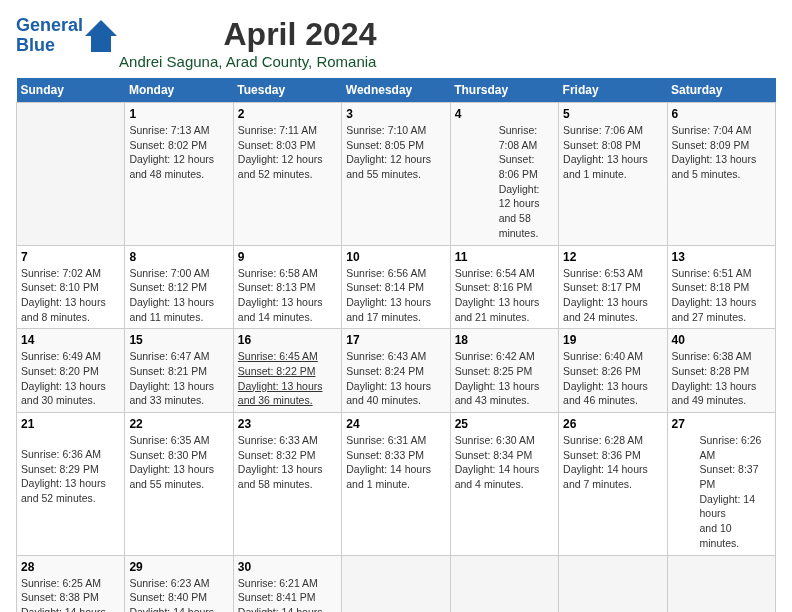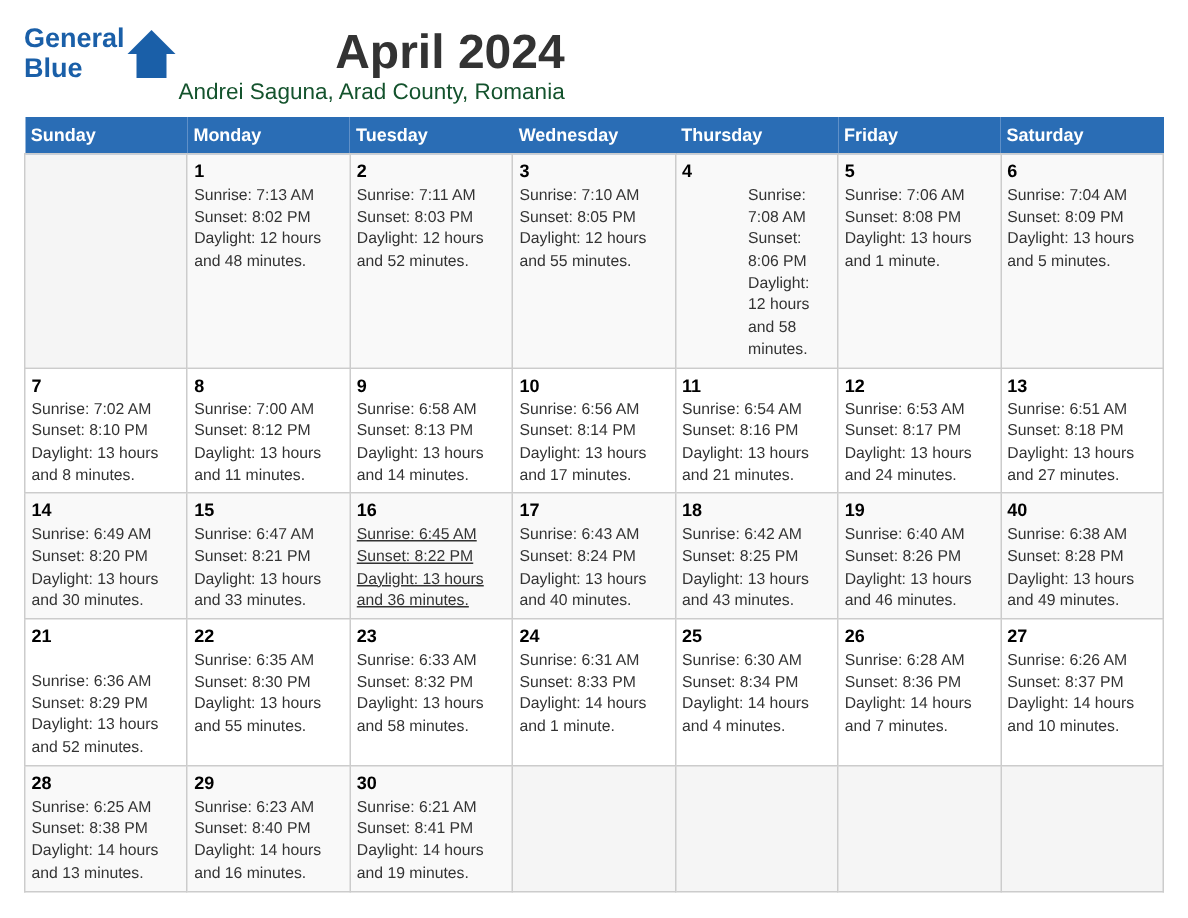--- a/index.html
+++ b/index.html
@@ -291,21 +291,21 @@
         </td>
         <td>
           <span class="day-number">26</span>
           <div class="day-info" style="white-space: pre-line;">Sunrise: 6:28 AM
 Sunset: 8:36 PM
 Daylight: 14 hours
 and 7 minutes.</div>
         </td>
         <td>
           <span class="day-number">27</span>
-          <div class="day-info" style="white-space: pre-line;">Sunrise: 6:26 AM
+          <div class="day-info" style="white-space: pre-line; margin-left: 28px;">Sunrise: 6:26 AM
 Sunset: 8:37 PM
 Daylight: 14 hours
 and 10 minutes.</div>
         </td>
       </tr>
       <tr>
         <td>
           <span class="day-number">28</span>
           <div class="day-info" style="white-space: pre-line;">Sunrise: 6:25 AM
 Sunset: 8:38 PM

